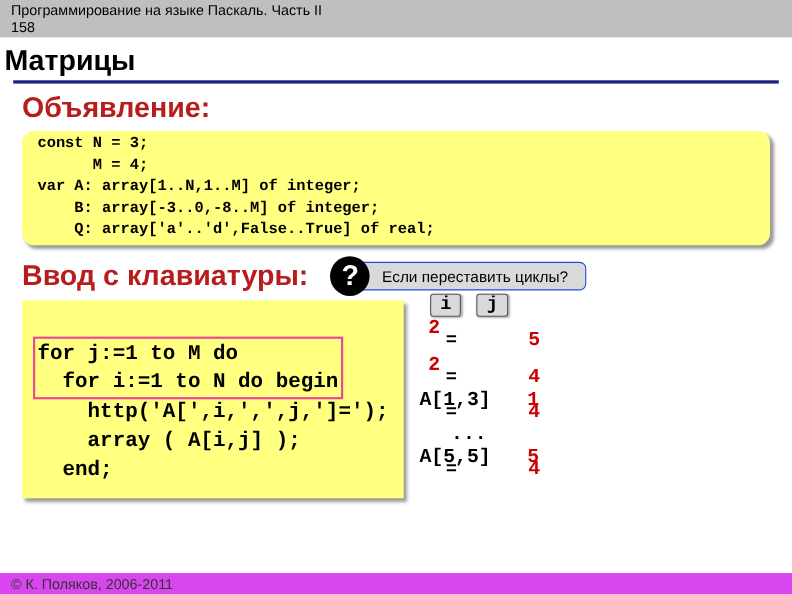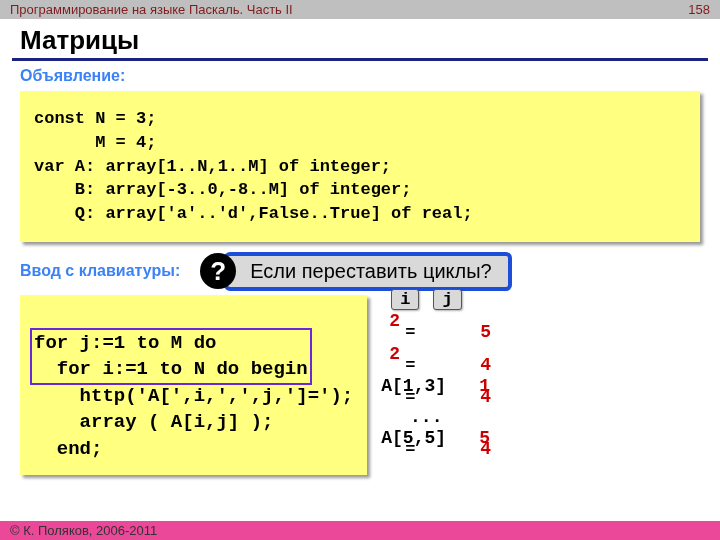--- a/index.html
+++ b/index.html
@@ -10,47 +10,49 @@
     height: 540px;
     overflow: hidden;
     position: relative;
   }
   .header {
     background: #bfbfbf;
     padding: 2px 10px;
     font-size: 13px;
     display: flex;
     justify-content: space-between;
-    color: #7f1d1d;
+    color: #000000;
+    flex-direction: column;
   }
   .title {
     font-size: 26px;
     font-weight: bold;
-    padding: 6px 12px 2px 20px;
+    padding: 6px 12px 2px 4px;
   }
   .title-underline {
     border-bottom: 3px solid #1a237e;
     margin: 0 12px 6px 12px;
   }
   .section-label {
-    color: #3b82f6;
-    font-size: 16px;
+    color: #b91c1c;
+    font-size: 26px;
     font-weight: bold;
     padding: 0 20px 6px 20px;
   }
   .code-box {
     background: #ffff80;
     margin: 0 20px 10px 20px;
-    padding: 16px 14px;
+    padding: 3px 14px;
     font-family: "Courier New", monospace;
-    font-size: 17px;
+    font-size: 14px;
     font-weight: bold;
     line-height: 1.4;
     box-shadow: 3px 3px 3px rgba(0,0,0,0.4);
     white-space: pre;
+    border-radius: 11px;
   }
   .row2 {
     display: flex;
     align-items: center;
     padding: 0 20px;
   }
   .callout {
     display: flex;
     align-items: center;
     margin-left: 20px;
@@ -65,45 +67,45 @@
     font-size: 26px;
     font-weight: bold;
     display: flex;
     align-items: center;
     justify-content: center;
     z-index: 2;
     margin-right: -12px;
   }
   .callout-box {
     background: #d9d9d9;
-    border: 4px solid #1d4ed8;
+    border: 1px solid #1d4ed8;
     border-radius: 6px;
     padding: 4px 16px 4px 22px;
-    font-size: 20px;
+    font-size: 14px;
   }
   .lower {
     display: flex;
     margin: 4px 16px 0 20px;
     gap: 14px;
     align-items: flex-start;
   }
   .code-box2 {
     background: #ffff80;
     padding: 8px 14px 12px 14px;
     font-family: "Courier New", monospace;
     font-size: 19px;
     font-weight: bold;
     line-height: 1.4;
     box-shadow: 3px 3px 3px rgba(0,0,0,0.4);
     white-space: pre;
     flex: 0 0 auto;
     position: relative;
   }
   .highlight-border {
-    border: 2px solid #6d28d9;
+    border: 2px solid #ec4899;
     display: inline-block;
     padding: 0 2px;
     margin: -2px -4px;
   }
   .output-col {
     font-family: "Courier New", monospace;
     font-size: 18px;
     font-weight: bold;
     position: relative;
     flex: 1;
@@ -141,21 +143,21 @@
   }
   .out-over {
     position: absolute;
     color: #c00;
   }
   .footer {
     position: absolute;
     bottom: 0;
     left: 0;
     right: 0;
-    background: #ec4899;
+    background: #d946ef;
     padding: 2px 10px;
     font-size: 13px;
     display: flex;
     justify-content: space-between;
     color: #333;
   }
 </style>
 </head>
 <body>
 

